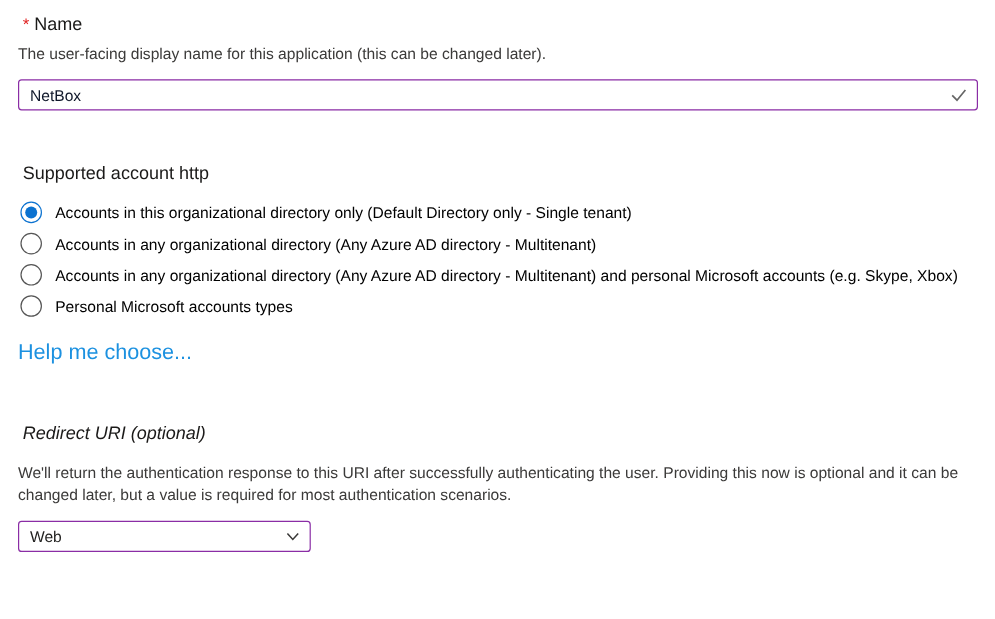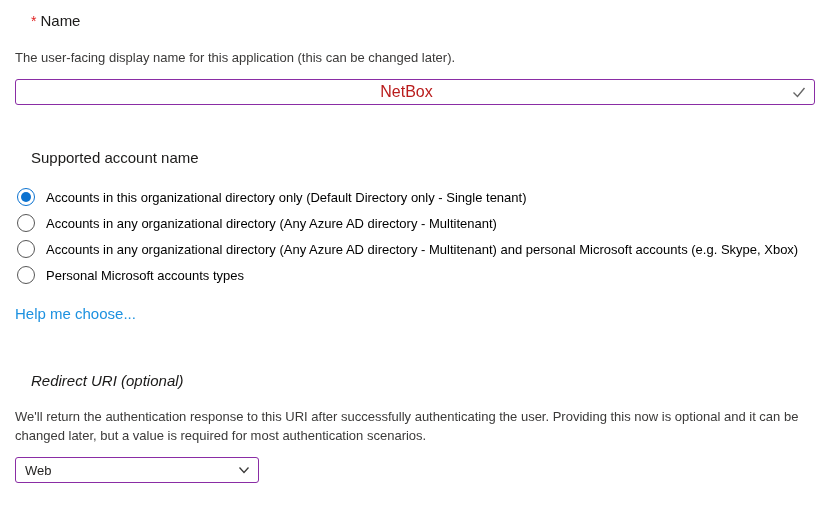--- a/index.html
+++ b/index.html
@@ -6,21 +6,21 @@
   body {
     width: 829px; height: 516px;
     background: #ffffff;
     font-family: "Liberation Sans", sans-serif;
     color: #3b3a39;
     overflow: hidden;
   }
   .container { padding: 0 14px 0 15px; }
 
   .section-title {
-    margin: 16px; padding: 0;
+    margin: 4px; padding: 0;
     font-size: 15px; font-weight: 400;
     color: #1b1a19; line-height: 21px;
   }
   .required-star { color: #e02020; margin-right: 4px; font-size: 14px; }
 
   .desc {
     font-size: 13px; line-height: 19px;
     color: #3b3a39; max-width: 802px;
   }
 
@@ -30,23 +30,23 @@
     box-sizing: border-box;
     border: 1.5px solid #8a2da5;
     border-radius: 3px;
     height: 26px;
     background: #fff;
     display: flex; align-items: center;
   }
   .field input {
     border: none; outline: none; background: transparent;
     font-family: "Liberation Sans", sans-serif;
-    font-size: 16px; color: #b91c1c;
+    font-size: 13px; color: #0f172a;
     padding: 0 26px 0 9px;
-    width: 100%; height: 100%; text-align: center;
+    width: 100%; height: 100%;
   }
   .field .trail-icon {
     position: absolute; right: 7px; top: 50%;
     transform: translateY(-50%);
     display: flex; align-items: center;
   }
 
   
   .name-title      { margin-top: 10px; }
   .name-desc       { margin-top: 0; }
@@ -70,21 +70,21 @@
   .radio.selected { border: 1.5px solid #0b72d0; }
   .radio .dot { width: 10px; height: 10px; border-radius: 50%; background: transparent; }
   .radio.selected .dot { background: #0b72d0; }
   .radio-label {
     margin-left: 11px; font-size: 13px; color: #000000; line-height: 17px;
     white-space: nowrap;
   }
 
   .help-link {
     margin-top: 17px;
-    font-size: 15px; line-height: 17px;
+    font-size: 18px; line-height: 17px;
     color: #1c91e0; cursor: pointer;
     display: inline-block; text-decoration: none;
   }
 
   .redirect-title  { margin-top: 47px; font-style: italic; }
   .redirect-desc   { margin-top: 12px; }
 
   .redirect-row {
     margin-top: 12px;
     display: flex; align-items: center; gap: 12px;
@@ -111,21 +111,21 @@
   <div class="field name-input">
     <input type="text" value="NetBox" style="">
     <span class="trail-icon">
       <svg width="16" height="16" viewBox="0 0 16 16" fill="none">
         <path d="M2.5 8.5 L6.5 12.5 L13.5 4" stroke="#666666" stroke-width="1.4"></path>
       </svg>
     </span>
   </div>
 
   
-  <div class="section-title acct-title">Supported account name</div>
+  <div class="section-title acct-title">Supported account http</div>
 
   <div class="radio-group">
     <div class="radio-row">
       <span class="radio selected">
           <span class="dot"></span>
         </span>
       <span class="radio-label">Accounts in this organizational directory only (Default Directory only - Single tenant)</span>
     </div>
     <div class="radio-row">
       <span class="radio">

